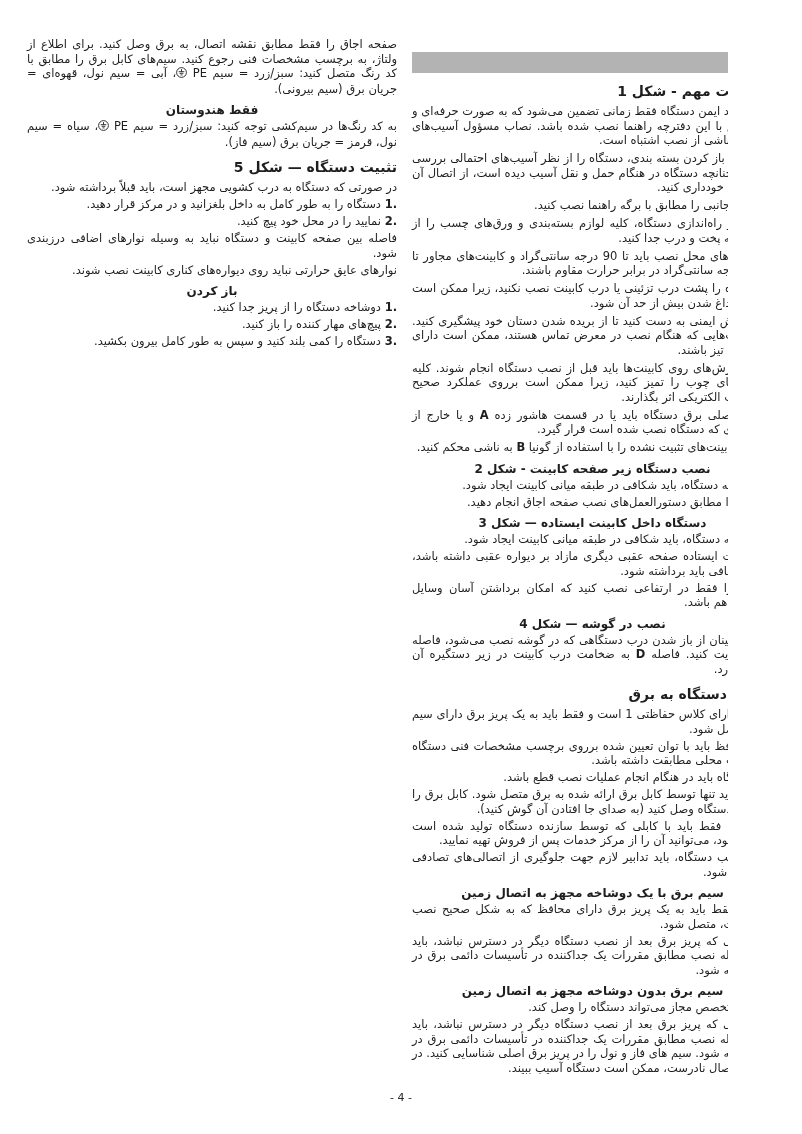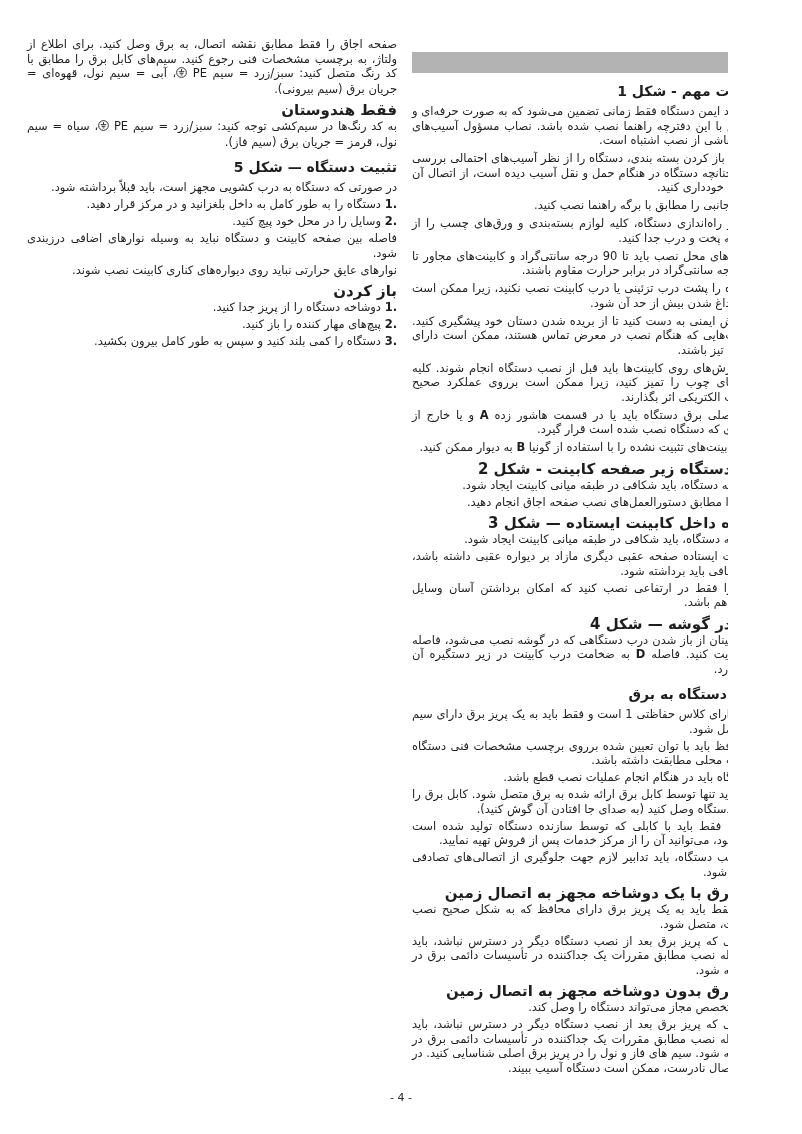--- a/index.html
+++ b/index.html
@@ -36,25 +36,25 @@
     margin-bottom: 9px;
   }
   h1 {
     font-size: 14px;
     line-height: 18px;
     font-weight: bold;
     margin: 9px 0 4px 0;
     text-align: right;
   }
   h2 {
-    font-size: 15px;
+    font-size: 12px;
     line-height: 15px;
     font-weight: bold;
     margin: 7px 0 1px 0;
-    text-align: right;
+    text-align: center;
   }
   .col-right h1:first-of-type { margin-top: 4px; }
   p { margin: 0 0 2.5px 0; }
   ul.squares { list-style: none; margin: 2px 0 0 0; padding: 0; }
   ul.squares li {
     position: relative;
     padding-right: 14px;
     margin-bottom: 3.5px;
   }
   ul.squares li::before {
@@ -100,21 +100,21 @@
             <circle cx="5.5" cy="5.5" r="4.9" fill="none" stroke="#1e1e1e" stroke-width="0.9"></circle>
             <line x1="5.5" y1="2.1" x2="5.5" y2="4.7" stroke="#1e1e1e" stroke-width="0.9"></line>
             <line x1="2.7" y1="4.7" x2="8.3" y2="4.7" stroke="#1e1e1e" stroke-width="0.9"></line>
             <line x1="3.6" y1="6.3" x2="7.4" y2="6.3" stroke="#1e1e1e" stroke-width="0.9"></line>
             <line x1="4.5" y1="7.9" x2="6.5" y2="7.9" stroke="#1e1e1e" stroke-width="0.9"></line>
           </svg></span><span>، سياه = سيم نول، قرمز = جريان برق (سيم فاز).</span></p>
 
     <h1>تثبيت دستگاه — شكل 5</h1>
     <p>در صورتی كه دستگاه به درب كشويی مجهز است، بايد قبلاً برداشته شود.</p>
     <p class="step"><span class="num">1.</span><span> دستگاه را به طور كامل به داخل بلغزانيد و در مركز قرار دهيد.</span></p>
-    <p class="step"><span class="num">2.</span><span> وسايل را در محل خود پيچ كنيد.</span></p>
+    <p class="step"><span class="num">2.</span><span> نماييد را در محل خود پيچ كنيد.</span></p>
     <p>فاصله بين صفحه كابينت و دستگاه نبايد به وسيله نوارهای اضافی درزبندی شود.</p>
     <p>نوارهای عايق حرارتی نبايد روی ديواره‌های كناری كابينت نصب شوند.</p>
 
     <h2>باز كردن</h2>
     <p class="step"><span class="num">1.</span><span> دوشاخه دستگاه را از پريز جدا كنيد.</span></p>
     <p class="step"><span class="num">2.</span><span> پيچ‌های مهار كننده را باز كنيد.</span></p>
     <p class="step"><span class="num">3.</span><span> دستگاه را كمی بلند كنيد و سپس به طور كامل بيرون بكشيد.</span></p>
   </div>
 
   <div class="col col-right">
@@ -124,21 +124,21 @@
     <ul class="squares">
       <li><span>عملكرد ايمن دستگاه فقط زمانی تضمين می‌شود كه به صورت حرفه‌ای و مطابق با اين دفترچه راهنما نصب شده باشد. نصاب مسؤول آسيب‌های وارده ناشی از نصب اشتباه است.</span></li>
       <li><span>پس از باز كردن بسته بندی، دستگاه را از نظر آسيب‌های احتمالی بررسی كنيد. چنانچه دستگاه در هنگام حمل و نقل آسيب ديده است، از اتصال آن به برق خودداری كنيد.</span></li>
       <li><span>لوازم جانبی را مطابق با برگه راهنما نصب كنيد.</span></li>
       <li><span>قبل از راه‌اندازی دستگاه، كليه لوازم بسته‌بندی و ورق‌های چسب را از محفظه پخت و درب جدا كنيد.</span></li>
       <li><span>كابينت‌های محل نصب بايد تا 90 درجه سانتی‌گراد و كابينت‌های مجاور تا 70 درجه سانتی‌گراد در برابر حرارت مقاوم باشند.</span></li>
       <li><span>دستگاه را پشت درب تزئينی يا درب كابينت نصب نكنيد، زيرا ممكن است باعث داغ شدن بيش از حد آن شود.</span></li>
       <li><span>دستكش ايمنی به دست كنيد تا از بريده شدن دستان خود پيشگيری كنيد. قسمت‌هايی كه هنگام نصب در معرض تماس هستند، ممكن است دارای لبه‌های تيز باشند.</span></li>
       <li><span>كليه برش‌های روی كابينت‌ها بايد قبل از نصب دستگاه انجام شوند. كليه براده‌های چوب را تميز كنيد، زيرا ممكن است برروی عملكرد صحيح قطعات الكتريكی اثر بگذارند.</span></li>
       <li><span>پريز اصلی برق دستگاه بايد يا در قسمت هاشور زده </span><b class="refletter">A</b><span> و يا خارج از ناحيه‌ای كه دستگاه نصب شده است قرار گيرد.</span></li>
-      <li><span>كليه كابينت‌های تثبيت نشده را با استفاده از گونيا </span><b class="refletter">B</b><span> به ديوار ممكن كنيد.</span></li>
+      <li><span>كليه كابينت‌های تثبيت نشده را با استفاده از گونيا </span><b class="refletter">B</b><span> به ناشی محكم كنيد.</span></li>
     </ul>
 
     <h2>نصب دستگاه زير صفحه كابينت - شكل 2</h2>
     <p>جهت تهويه دستگاه، بايد شكافی در طبقه ميانی كابينت ايجاد شود.</p>
     <p>عمليات را مطابق دستورالعمل‌های نصب صفحه اجاق انجام دهيد.</p>
 
     <h2>دستگاه داخل كابينت ايستاده — شكل 3</h2>
     <p>برای تهويه دستگاه، بايد شكافی در طبقه ميانی كابينت ايجاد شود.</p>
     <p>اگر كابينت ايستاده صفحه عقبی ديگری مازاد بر ديواره عقبی داشته باشد، صفحه اضافی بايد برداشته شود.</p>
     <p>دستگاه را فقط در ارتفاعی نصب كنيد كه امكان برداشتن آسان وسايل جانبی فراهم باشد.</p>

